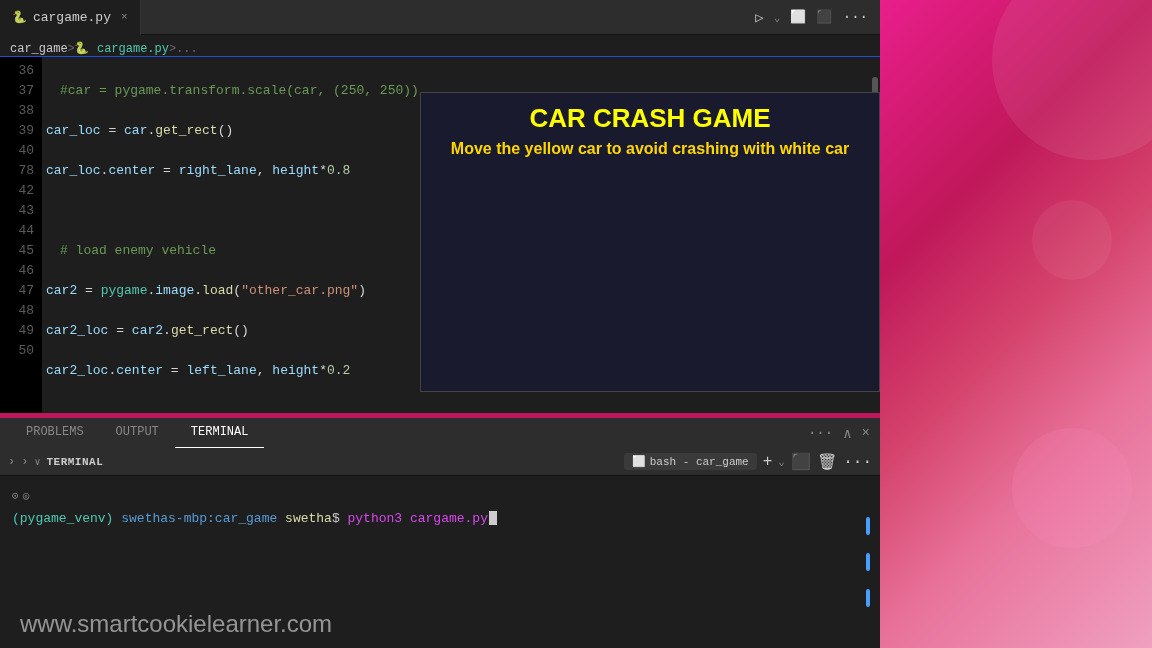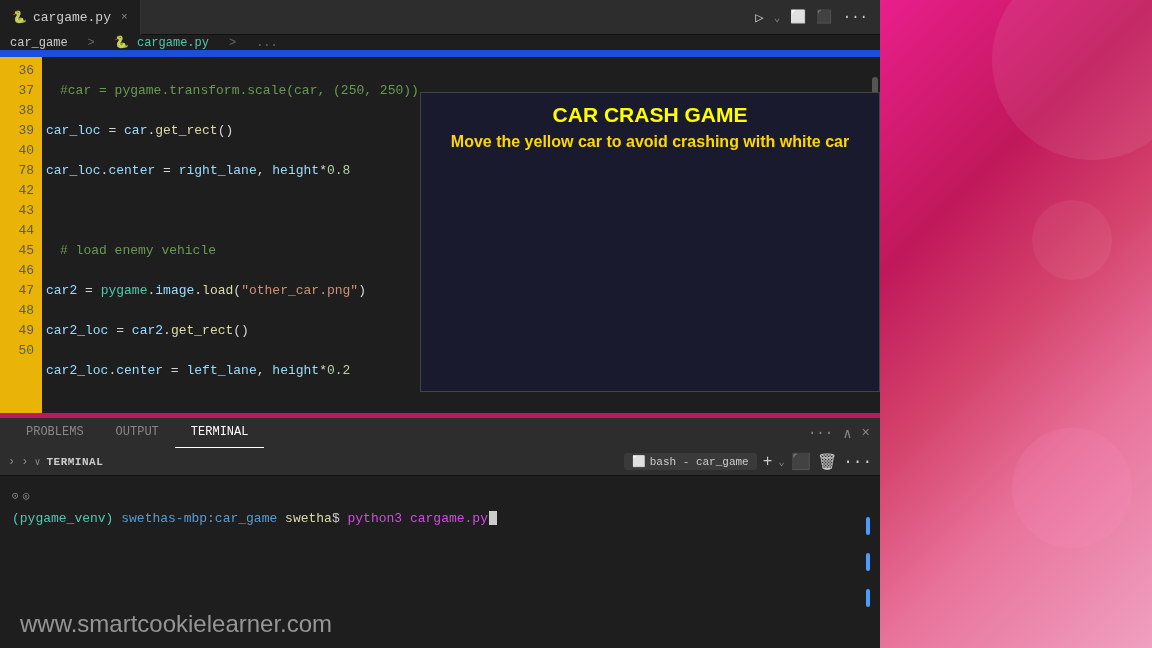--- a/index.html
+++ b/index.html
@@ -64,36 +64,36 @@
 
     
     #breadcrumb {
       background: #1e1e1e;
       height: 22px;
       display: flex;
       align-items: flex-end;
       padding: 0 10px;
       font-size: 12px;
       color: #888;
-      gap: 20px;
-      border-bottom: 7px solid #1d4ed8;
+      gap: 0;
+      border-bottom: 1px solid #1d4ed8;
       flex-shrink: 0;
     }
 
     
     #code-editor {
       flex: 1;
       overflow: hidden;
       position: relative;
       display: flex;
     }
 
     #line-numbers {
       width: 42px;
-      background: #eab308;
+      background: #000000;
       color: #5a5a5a;
       font-size: 13px;
       line-height: 20px;
       padding: 4px 0;
       text-align: right;
       padding-right: 8px;
       user-select: none;
       flex-shrink: 0;
       overflow: hidden;
     }
@@ -133,21 +133,21 @@
       width: 460px;
       height: 300px;
       background: #1a1a2e;
       border: 1px solid #444;
       z-index: 10;
       overflow: hidden;
     }
 
     #game-title {
       color: #ffff00;
-      font-size: 21px;
+      font-size: 26px;
       font-weight: bold;
       text-align: center;
       margin-top: 10px;
       font-family: Arial, sans-serif;
     }
 
     #game-subtitle {
       color: #ffd700;
       font-size: 16px;
       font-weight: bold;

